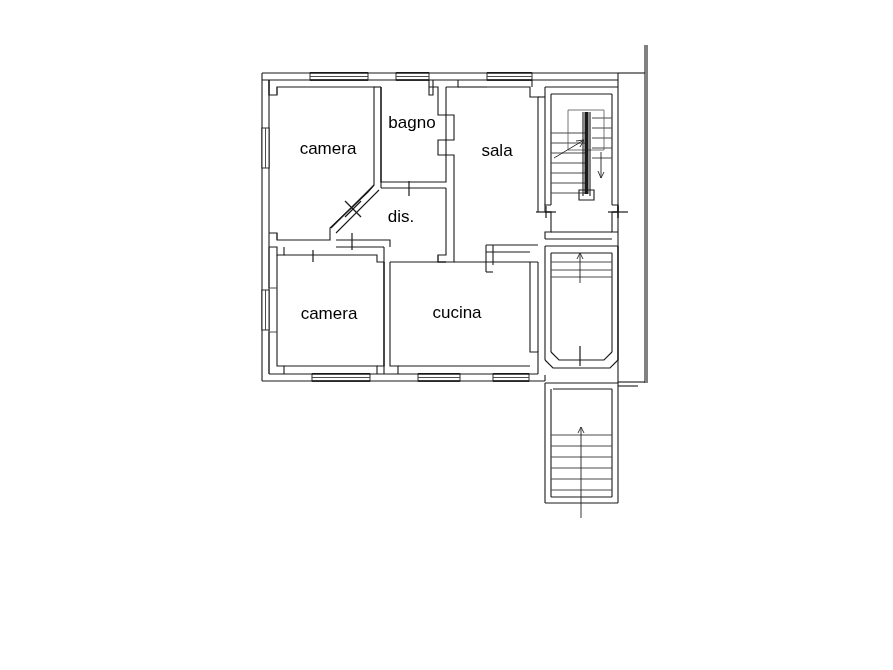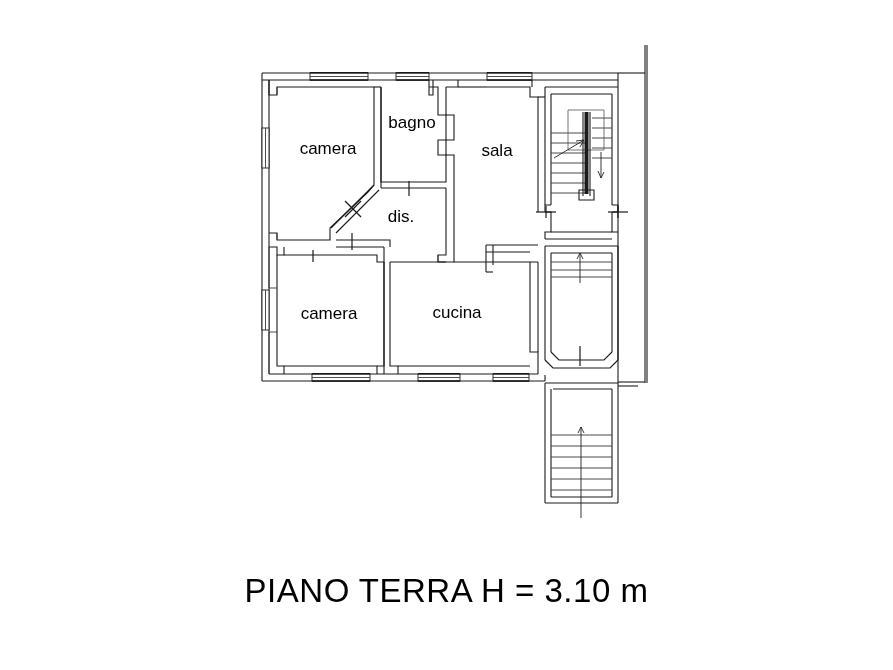--- a/index.html
+++ b/index.html
@@ -359,15 +359,14 @@
       <text class="room-label" x="328" y="150">camera</text>
       <text class="room-label" x="412" y="124">bagno</text>
       <text class="room-label" x="497" y="152">sala</text>
       <text class="room-label" x="401" y="218">dis.</text>
       <text class="room-label" x="329" y="315">camera</text>
       <text class="room-label" x="457" y="314">cucina</text>
     </g>
 
   </svg>
 
-  <div class="caption-text" style="top: 572px;">PIANO TERRA H = 3.10 m</div>
 
 </div>
 
 </body></html>

